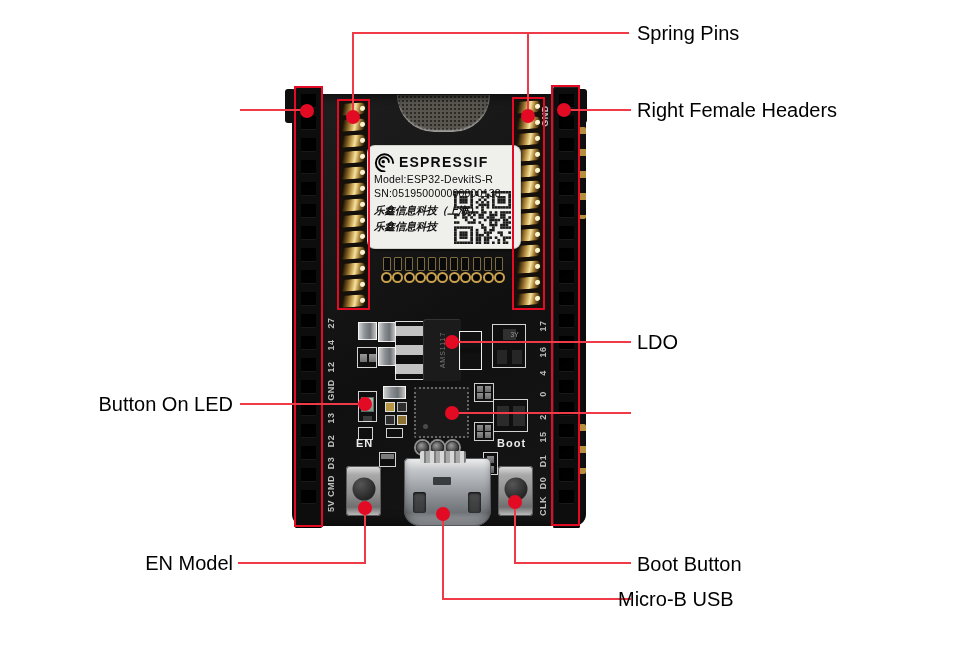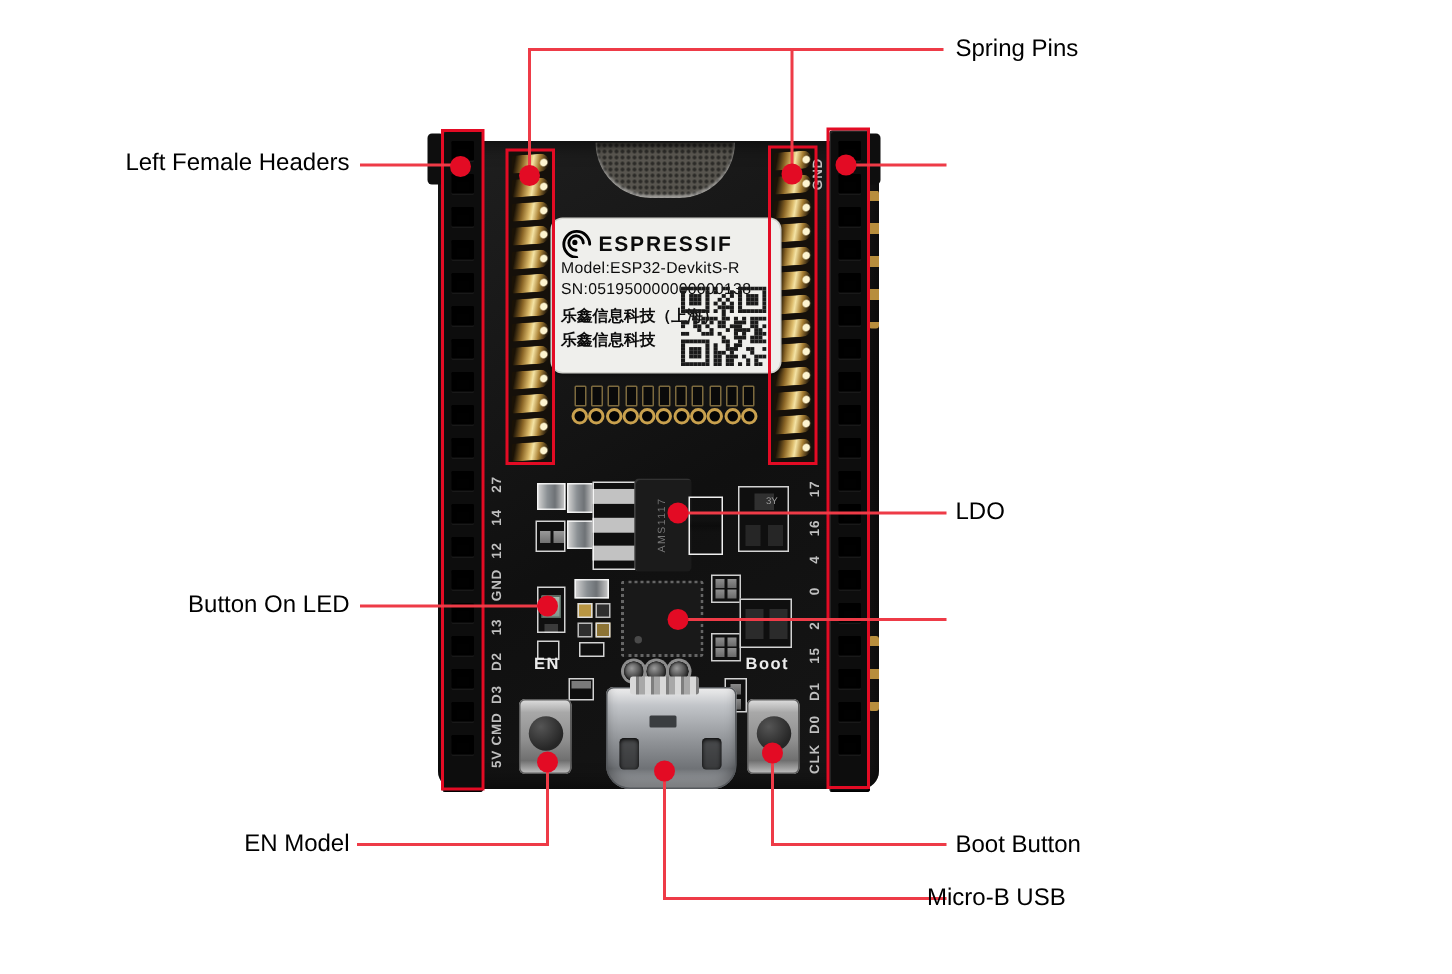--- a/index.html
+++ b/index.html
@@ -23,21 +23,21 @@
   .springs{background:#15100a;border-radius:2px;padding-top:2px;}
   .springs i{display:block;height:12px;margin:0 2px 4px;border-radius:2px 6px 6px 2px;transform:skewY(-4deg);
     background:radial-gradient(circle at 86% 50%,#fdf4d0 0 2px,rgba(0,0,0,0) 3px),
                linear-gradient(100deg,#1a1206 10%,#8a6526 30%,#dcbb6b 48%,#f4e3a4 56%,#a87f33 72%,#241a0c 92%);}
   .ticks{background:repeating-linear-gradient(to bottom,#b78e3d 0 7px,rgba(0,0,0,0) 7px 22px);border-radius:2px;}
 
   
   .sticker{background:#efefec;border-radius:7px;box-shadow:0 0 0 1px #d2d2cd,1px 2px 3px rgba(0,0,0,.55);color:#0c0c0c;}
   .brand{position:absolute;left:31px;top:8px;font-weight:bold;font-size:14px;letter-spacing:1.2px;}
   .stline{position:absolute;left:6px;font-size:10.5px;letter-spacing:.2px;white-space:nowrap;}
-  .stcn{position:absolute;left:6px;font-size:10.5px;font-weight:bold;white-space:nowrap;}
+  .stcn{position:absolute;left:6px;font-size:10.5px;font-weight:bold;white-space:nowrap;font-style:italic;}
 
   
   .padrects{display:flex;justify-content:space-between;}
   .padrects i{width:6px;height:12px;background:#0a0a0a;border:1px solid #7d6a3e;border-radius:1px;}
   .padholes{display:flex;justify-content:space-between;}
   .padholes i{width:11px;height:11px;border-radius:50%;border:2.5px solid #c9a14e;background:#050505;box-sizing:border-box;}
 
   
   .sbox{border:1px solid rgba(255,255,255,.82);background-color:#0f0f0f;background-repeat:no-repeat;}
   .cap{border:1px solid rgba(255,255,255,.82);
@@ -73,21 +73,21 @@
 
   .silk{position:absolute;font-weight:bold;font-size:11px;color:#ececec;letter-spacing:1px;white-space:nowrap;}
   .pin-label{position:absolute;transform:translate(-50%,-50%) rotate(-90deg);
        font-weight:bold;font-size:9px;color:#bfbfbf;letter-spacing:.5px;white-space:nowrap;}
 
   
   .ann-rect{position:absolute;box-sizing:border-box;border:2px solid #e30b24;z-index:30;}
   .ann-line{position:absolute;background:#ee3b47;z-index:31;}
   .ann-dot{position:absolute;width:14px;height:14px;border-radius:50%;background:#e30b24;
            transform:translate(-50%,-50%);z-index:32;}
-  .ann-label{position:absolute;font-size:16px;line-height:20px;color:#000;white-space:nowrap;z-index:33;}
+  .ann-label{position:absolute;font-size:20px;line-height:20px;color:#000;white-space:nowrap;z-index:33;}
   .ann-label.ra{text-align:right;}
 </style>
 </head>
 <body>
 
 <div class="canvas">
 
   <div class="abs pcb" style="left:292px;top:94px;width:294px;height:432px"></div>
   <div class="abs notch" style="left:397px;top:95px;width:93px;height:37px"></div>
   <div class="abs ear" style="left:285px;top:89px;width:11px;height:34px"></div>
@@ -544,19 +544,19 @@
   <div class="ann-dot" style="left:528px;top:116px"></div>
   <div class="ann-dot" style="left:564px;top:110px"></div>
   <div class="ann-dot" style="left:452px;top:342px"></div>
   <div class="ann-dot" style="left:452px;top:413px"></div>
   <div class="ann-dot" style="left:365px;top:404px"></div>
   <div class="ann-dot" style="left:365px;top:508px"></div>
   <div class="ann-dot" style="left:515px;top:502px"></div>
   <div class="ann-dot" style="left:443px;top:514px"></div>
 
   <div class="ann-label" style="left:637px;top:23px">Spring Pins</div>
-  <div class="ann-label ra" style="right:735px;top:99px">Left Female Headers</div>
+  <div class="ann-label" style="left:637px;top:100px">Right Female Headers</div>
   <div class="ann-label" style="left:637px;top:332px">LDO</div>
   <div class="ann-label ra" style="right:735px;top:394px">Button On LED</div>
   <div class="ann-label ra" style="right:735px;top:553px">EN Model</div>
   <div class="ann-label" style="left:637px;top:554px">Boot Button</div>
   <div class="ann-label" style="left:618px;top:589px">Micro-B USB</div>
 </div>
 
 </body></html>

